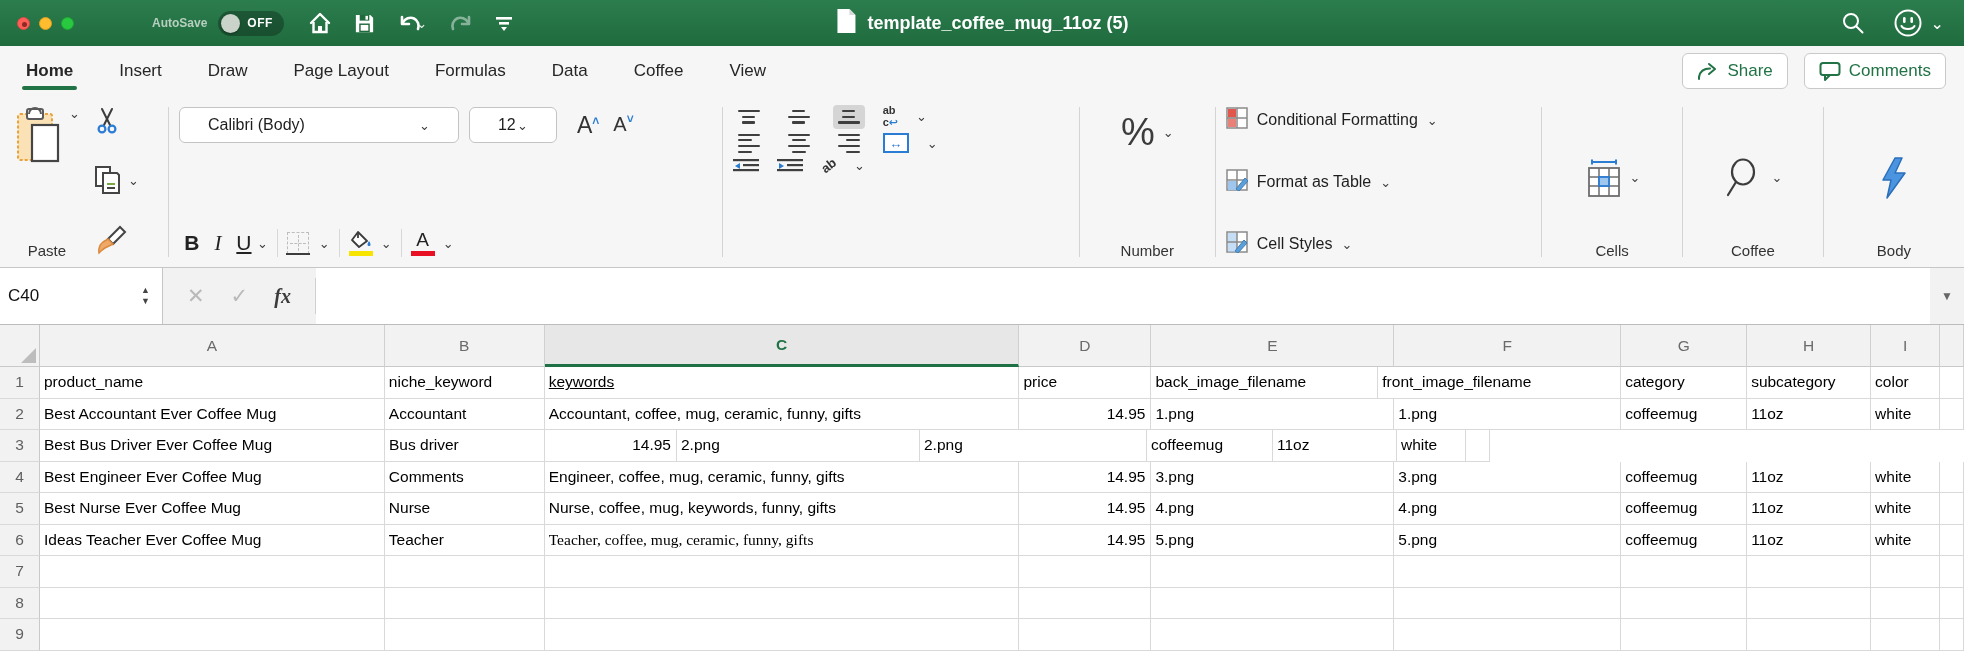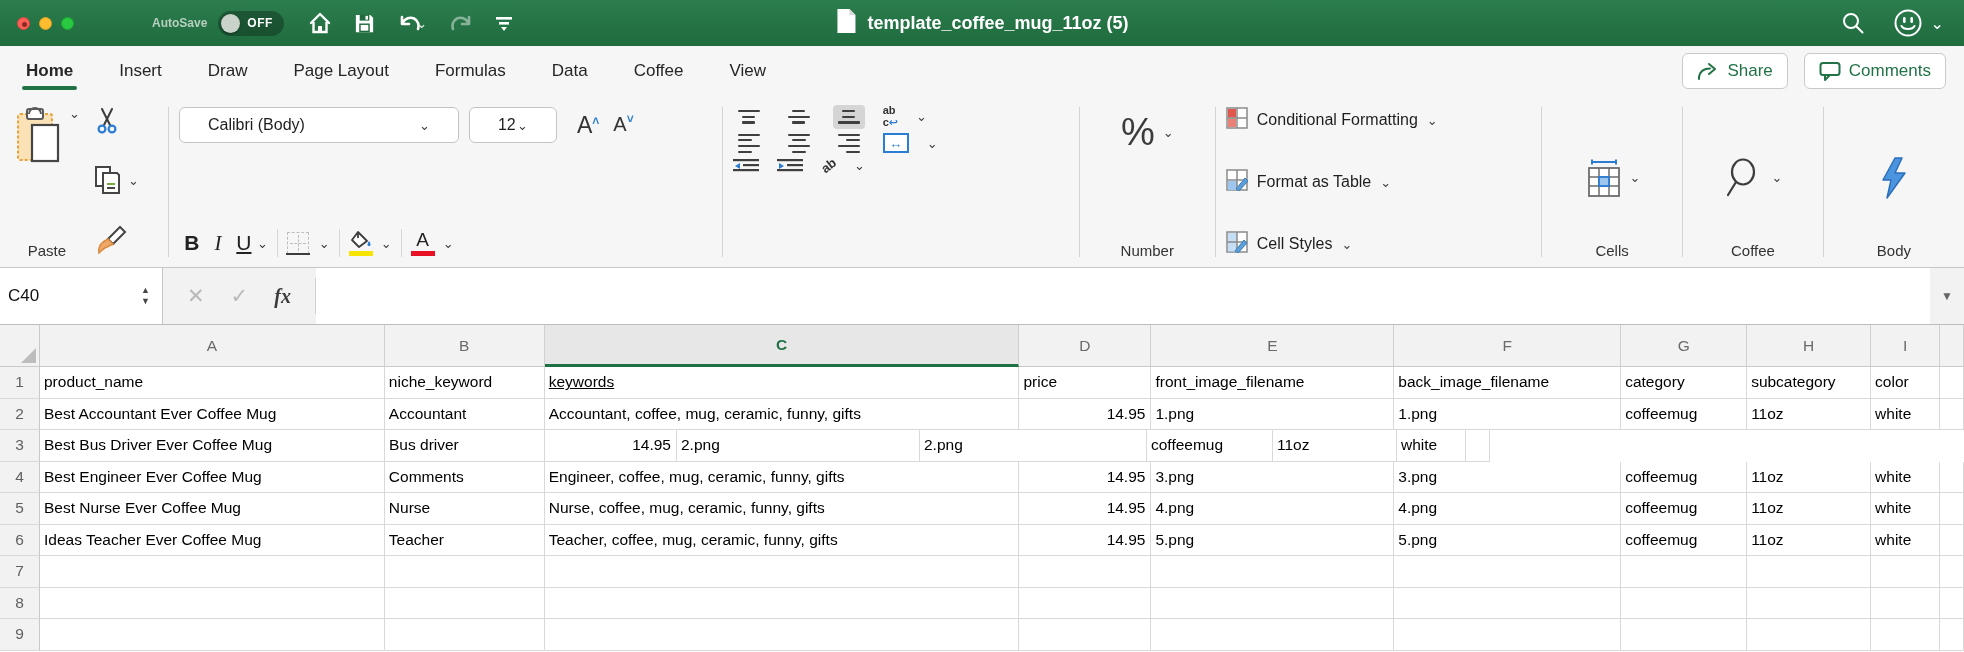--- a/index.html
+++ b/index.html
@@ -538,22 +538,22 @@
         <div class="g-colhead" style="width: 124px;">H</div>
         <div class="g-colhead" style="width: 69px;">I</div>
         <div class="g-colhead" style="width: 24px;"></div>
       </div>
       <div class="g-row">
         <div class="g-rowhead">1</div>
         <div class="g-cell" style="width: 345px;">product_name</div>
         <div class="g-cell" style="width: 160px;">niche_keyword</div>
         <div class="g-cell" style="width: 475px; text-decoration: underline;">keywords</div>
         <div class="g-cell" style="width: 132px;">price</div>
+        <div class="g-cell" style="width: 227px;">back_image_filename</div>
         <div class="g-cell" style="width: 243px;">front_image_filename</div>
-        <div class="g-cell" style="width: 227px;">back_image_filename</div>
         <div class="g-cell" style="width: 126px;">category</div>
         <div class="g-cell" style="width: 124px;">subcategory</div>
         <div class="g-cell" style="width: 69px;">color</div>
         <div class="g-cell" style="width: 24px;"></div>
       </div>
       <div class="g-row">
         <div class="g-rowhead">2</div>
         <div class="g-cell" style="width: 345px;">Best Accountant Ever Coffee Mug</div>
         <div class="g-cell" style="width: 160px;">Accountant</div>
         <div class="g-cell" style="width: 475px;">Accountant, coffee, mug, ceramic, funny, gifts</div>
@@ -587,34 +587,34 @@
         <div class="g-cell" style="width: 227px;">3.png</div>
         <div class="g-cell" style="width: 126px;">coffeemug</div>
         <div class="g-cell" style="width: 124px;">11oz</div>
         <div class="g-cell" style="width: 69px;">white</div>
         <div class="g-cell" style="width: 24px;"></div>
       </div>
       <div class="g-row">
         <div class="g-rowhead">5</div>
         <div class="g-cell" style="width: 345px;">Best Nurse Ever Coffee Mug</div>
         <div class="g-cell" style="width: 160px;">Nurse</div>
-        <div class="g-cell" style="width: 475px;">Nurse, coffee, mug, ceramic, funny, gifts</div>
+        <div class="g-cell" style="width: 475px;">Nurse, coffee, mug, keywords, funny, gifts</div>
         <div class="g-cell num" style="width: 132px;">14.95</div>
         <div class="g-cell" style="width: 243px;">4.png</div>
         <div class="g-cell" style="width: 227px;">4.png</div>
         <div class="g-cell" style="width: 126px;">coffeemug</div>
         <div class="g-cell" style="width: 124px;">11oz</div>
         <div class="g-cell" style="width: 69px;">white</div>
         <div class="g-cell" style="width: 24px;"></div>
       </div>
       <div class="g-row">
         <div class="g-rowhead">6</div>
         <div class="g-cell" style="width: 345px;">Ideas Teacher Ever Coffee Mug</div>
         <div class="g-cell" style="width: 160px;">Teacher</div>
-        <div class="g-cell" style="width: 475px;">Teacher, coffee, mug, ceramic, funny, gifts</div>
+        <div class="g-cell" style="width: 475px; font-family: Liberation Serif, serif;">Teacher, coffee, mug, ceramic, funny, gifts</div>
         <div class="g-cell num" style="width: 132px;">14.95</div>
         <div class="g-cell" style="width: 243px;">5.png</div>
         <div class="g-cell" style="width: 227px;">5.png</div>
         <div class="g-cell" style="width: 126px;">coffeemug</div>
         <div class="g-cell" style="width: 124px;">11oz</div>
         <div class="g-cell" style="width: 69px;">white</div>
         <div class="g-cell" style="width: 24px;"></div>
       </div>
       <div class="g-row">
         <div class="g-rowhead">7</div>

